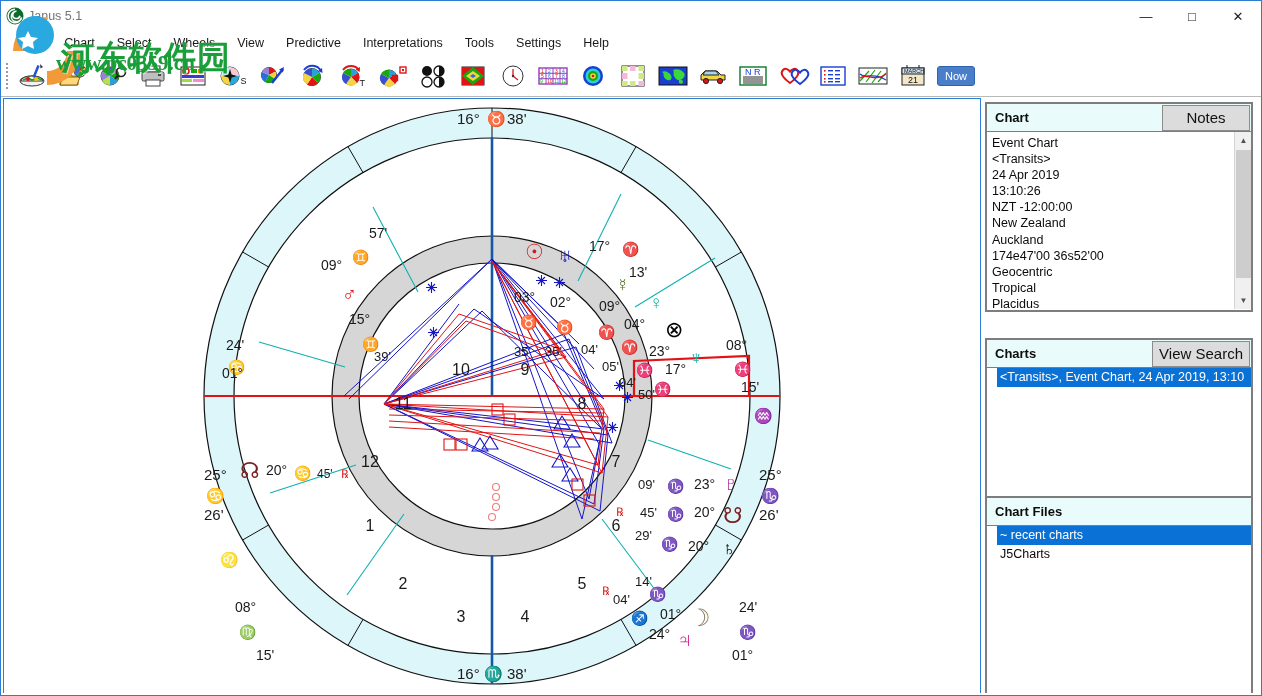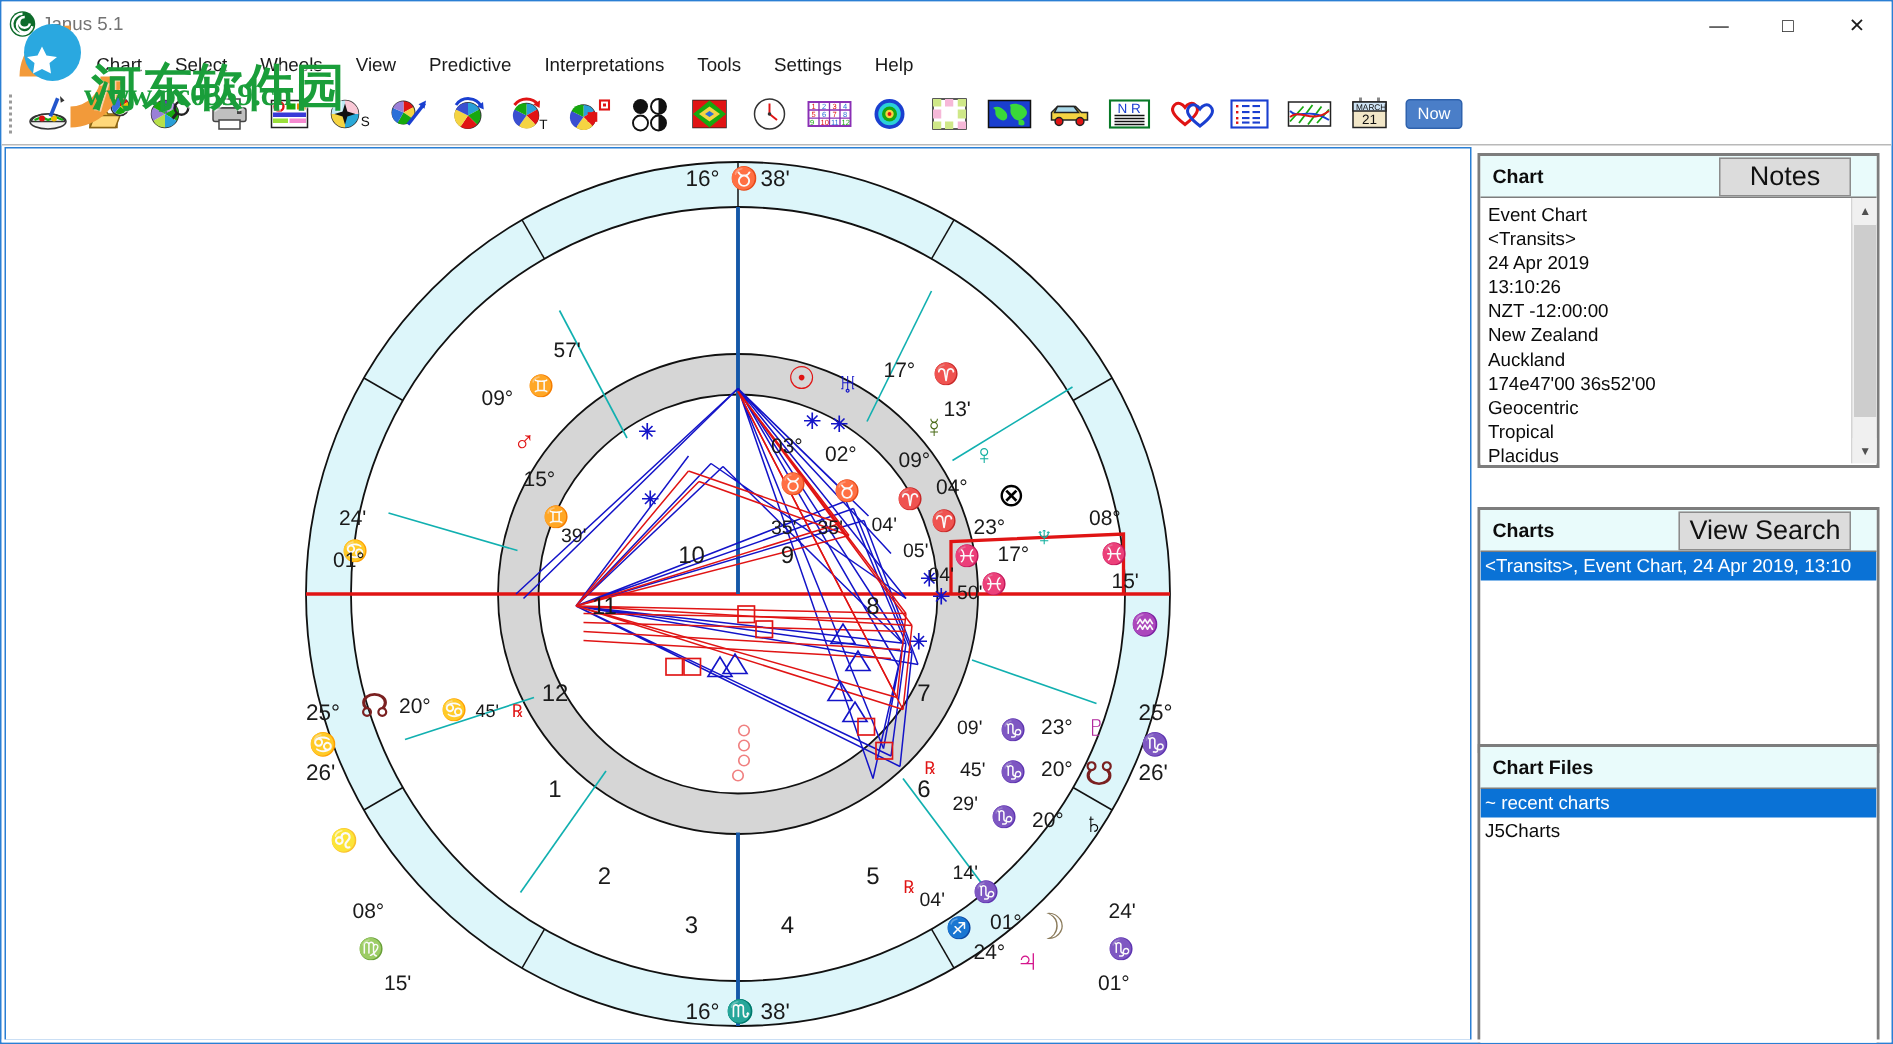--- a/index.html
+++ b/index.html
@@ -135,23 +135,23 @@
     display: flex; align-items: center;
     border-bottom: 1px solid #7d7d7d;
   }
   .panel-title {
     font-size: 13px; font-weight: bold; color: #0d0d0d;
     padding-left: 8px; flex: 1 1 auto; white-space: nowrap;
   }
   .panel-btn {
     height: 26px; min-width: 88px;
     background: #dcdcdc; border: 1px solid #8c8c8c;
-    font-size: 18px; color: #111;
+    font-size: 15px; color: #111;
     display: flex; align-items: center; justify-content: center;
-    margin-right: 17px; white-space: nowrap; padding: 0 6px;
+    margin-right: 1px; white-space: nowrap; padding: 0 6px;
   }
 
   .panel-body {
     position: relative;
     background: #ffffff;
     overflow: hidden;
     height: calc(100% - 29px);
   }
   .info-list {
     padding: 3px 4px 0 5px;
@@ -174,20 +174,21 @@
   .vs-thumb {
     position: absolute; left: 1px; top: 18px;
     width: 15px; height: 128px; background: #cdcdcd;
   }
   .vs-bottom { position: absolute; bottom: 0; left: 0; }
 
   .list-row {
     font-size: 12.5px; color: #0b0b0b;
     padding: 1px 3px; white-space: nowrap; overflow: hidden;
     line-height: 17px;
+    margin-left: 10px;
   }
   .list-row.sel { background: #0a72d6; color: #ffffff; }
 
   
   #statusbar {
     position: absolute; left: 0; bottom: 0;
     width: 1260px; height: 2px; background: #ffffff;
   }
 
   

